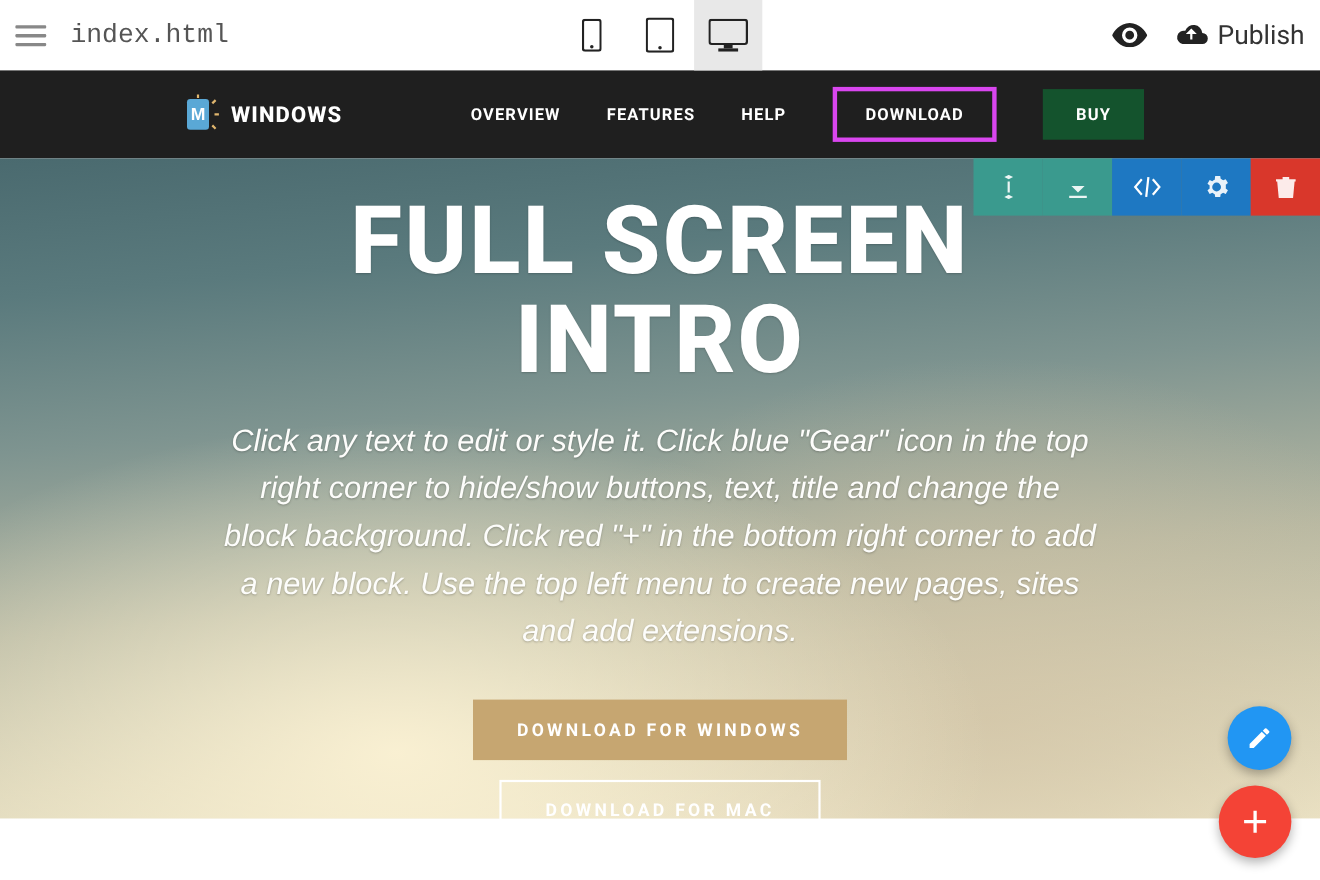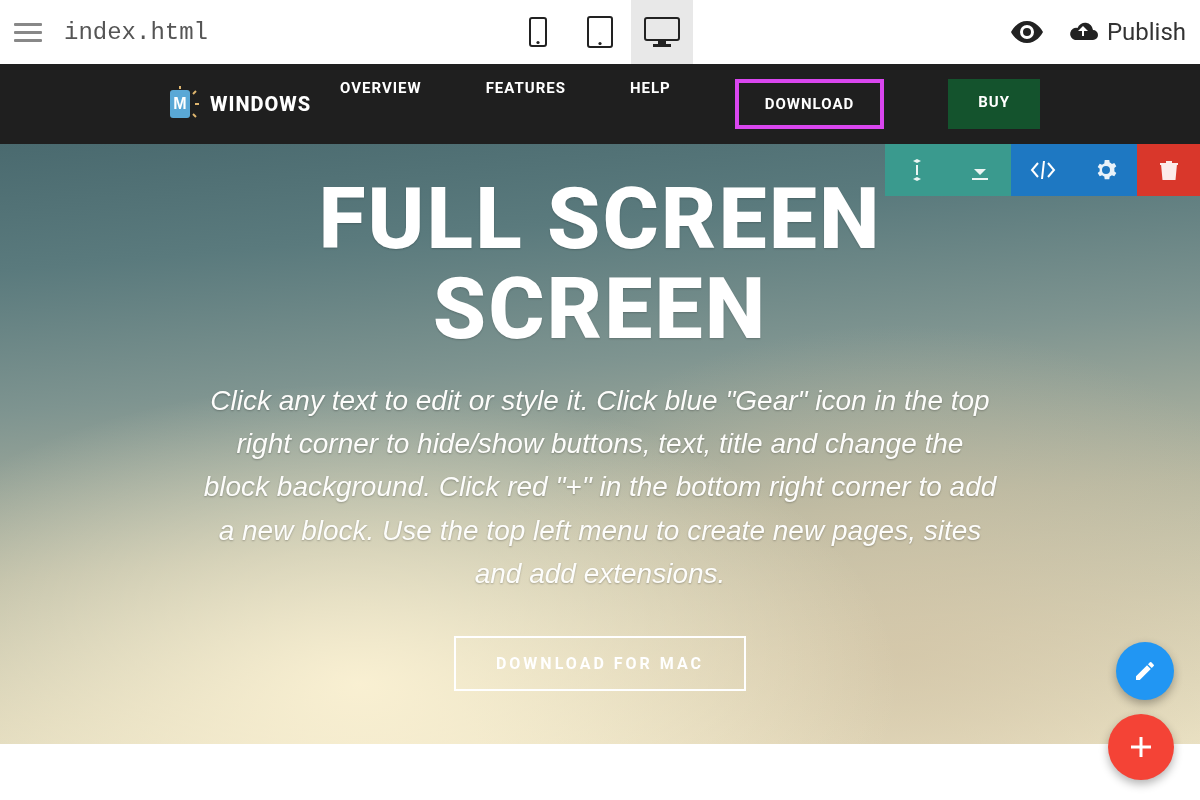--- a/index.html
+++ b/index.html
@@ -94,21 +94,22 @@
 .logo-mark svg { width: 100%; height: 100%; }
 .logo-text {
   color: #fff;
   font-weight: 800;
   font-size: 20px;
   letter-spacing: 1px;
 }
 .nav-links {
   margin-left: auto;
   display: flex;
-  gap: 64px;
+  align-items: center;
+  gap: 42px;
 }
 .nav-link {
   color: #fff;
   font-size: 15px;
   font-weight: 700;
   letter-spacing: 1px;
   cursor: pointer;
 }
 .nav-btn-outline {
   border: 4px solid #d946ef;
@@ -292,24 +293,25 @@
     <span class="nav-link">FEATURES</span>
     <span class="nav-link">HELP</span>
     <span class="nav-btn-outline">DOWNLOAD</span>
     <span class="nav-btn-solid">BUY</span>
   </div>
 </div>
 
 <div class="hero">
   <h1>
     <span>FULL SCREEN</span><br>
-    <span>SCREEN</span>
+    <span>INTRO</span>
   </h1>
   <p class="hero-sub">Click any text to edit or style it. Click blue "Gear" icon in the top right corner to hide/show buttons, text, title and change the block background. Click red "+" in the bottom right corner to add a new block. Use the top left menu to create new pages, sites and add extensions.</p>
   <div class="hero-buttons">
+    <span class="btn-primary">DOWNLOAD FOR WINDOWS</span>
     <span class="btn-outline">DOWNLOAD FOR MAC</span>
   </div>
 </div>
 
 <div class="block-toolbar">
   <div class="bt-btn bt-teal">
     <svg width="22" height="22" viewBox="0 0 22 22">
         <path d="M7 2l4-2 4 2-4 2zM7 20l4 2 4-2-4-2zM10 6h2v10h-2z"></path>
       </svg>
   </div>

